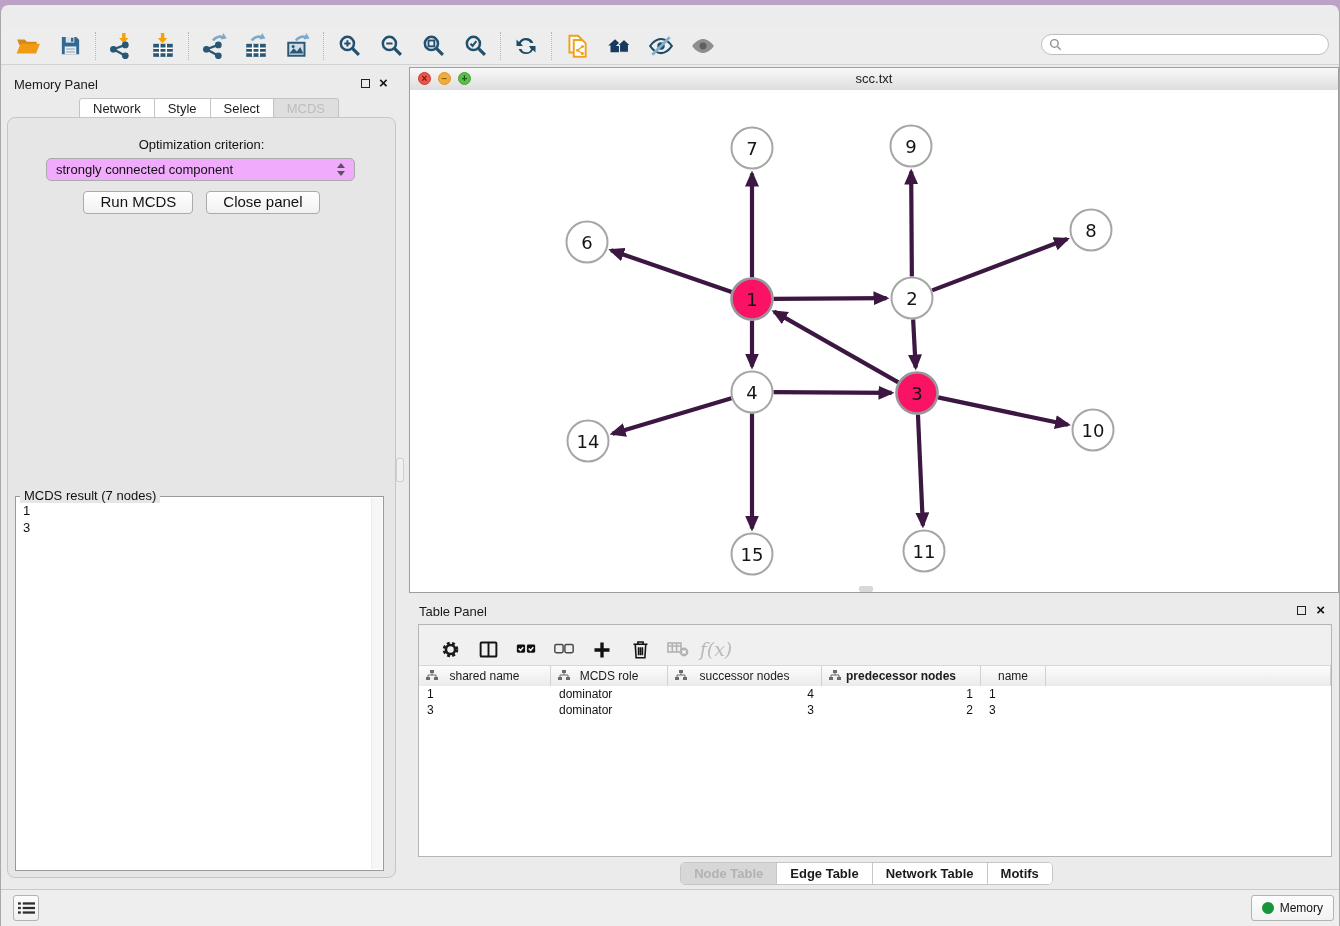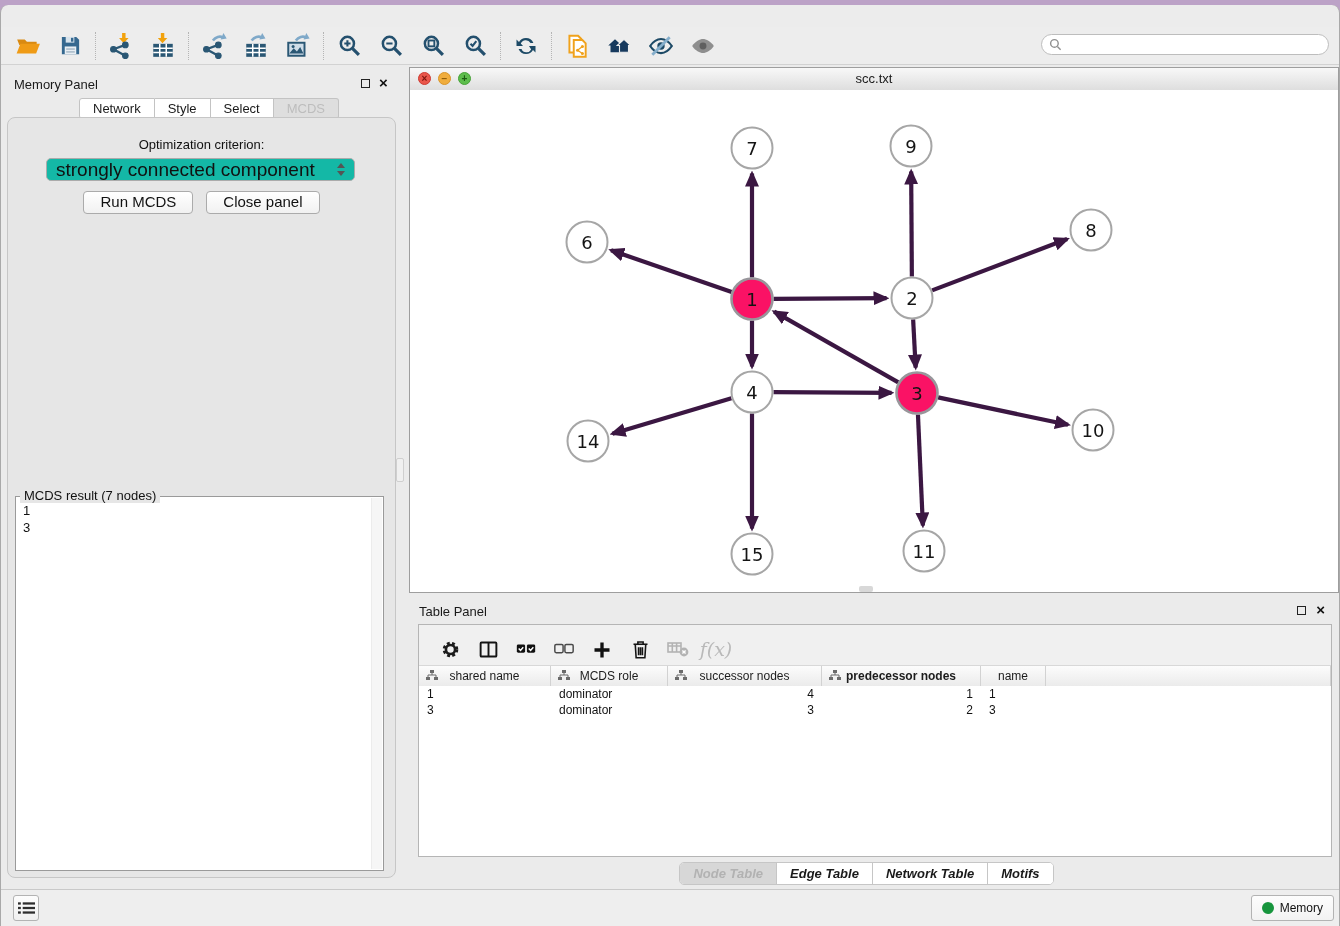--- a/index.html
+++ b/index.html
@@ -32,22 +32,22 @@
   .close-x{position:absolute;font-size:15px;font-weight:bold;color:#111;line-height:12px;}
   .cp-tabs{position:absolute;left:78px;top:33px;display:flex;}
   .cp-tab{height:19px;line-height:19px;padding:0 13px;font-size:13px;background:#fff;border:1px solid #c3c3c3;
           border-left-width:0;color:#1a1a1a;}
   .cp-tab:first-child{border-left-width:1px;border-radius:3px 0 0 3px;}
   .cp-tab:last-child{border-radius:0 3px 3px 0;}
   .cp-tab.sel{background:#dedede;color:#bdbdbd;}
   .cp-content{position:absolute;left:6px;right:8px;top:52px;bottom:12px;background:#e6e6e6;
               border:1px solid #c6c6c6;border-radius:8px;}
   .opt-label{position:absolute;top:19px;left:0;right:0;text-align:center;font-size:13px;color:#111;}
-  .opt-select{position:absolute;top:40px;left:38px;right:40px;height:21px;background:#14b8a6;border:1px solid #ababab;
-              border-radius:5px;font-size:19px;line-height:21px;padding-left:9px;color:#111;}
+  .opt-select{position:absolute;top:40px;left:38px;right:40px;height:21px;background:#f0abfc;border:1px solid #ababab;
+              border-radius:5px;font-size:13px;line-height:21px;padding-left:9px;color:#111;}
   .stepper{position:absolute;right:8px;top:3px;width:9px;height:15px;}
   .stepper .up{position:absolute;top:1px;left:0;width:0;height:0;border-left:4.5px solid transparent;
                border-right:4.5px solid transparent;border-bottom:5px solid #555;}
   .stepper .down{position:absolute;bottom:1px;left:0;width:0;height:0;border-left:4.5px solid transparent;
                border-right:4.5px solid transparent;border-top:5px solid #555;}
   .btn-row{position:absolute;top:73px;left:0;right:0;display:flex;justify-content:center;gap:13px;}
   .cbtn{height:21px;line-height:20px;padding:0 16px;background:linear-gradient(#ffffff,#f1f1f1);
         border:1px solid #ababab;border-radius:4px;font-size:15px;color:#111;}
   .groupbox{position:absolute;left:7px;right:11px;top:378px;bottom:6px;border:1px solid #9a9a9a;background:#fff;}
   .groupbox .legend{position:absolute;top:-9px;left:4px;background:#e6e6e6;padding:0 4px;font-size:13px;color:#111;}
@@ -80,21 +80,21 @@
   .tp-header{position:absolute;top:41px;left:0;right:0;height:20px;display:flex;}
   .th{position:relative;height:20px;background:linear-gradient(#fcfcfc,#ebebeb);border-right:1px solid #d2d2d2;
       box-sizing:border-box;font-size:12px;color:#1c1c1c;}
   .th .lbl{position:absolute;left:0;right:0;top:0;height:20px;line-height:20px;text-align:center;}
   .th .oicon{position:absolute;left:7px;top:4px;}
   .tp-rows{position:absolute;top:61px;left:0;right:0;bottom:0;background:#fff;}
   .tr{display:flex;height:16px;line-height:16px;font-size:12px;color:#111;}
   .td{box-sizing:border-box;overflow:hidden;white-space:nowrap;}
   .td.left{text-align:left;padding-left:8px;}
   .td.right{text-align:right;padding-right:8px;}
-  .tp-tabs{position:absolute;bottom:5px;left:0;right:15px;display:flex;justify-content:center;font-style:italic;}
+  .tp-tabs{position:absolute;bottom:5px;left:0;right:15px;display:flex;justify-content:center;}
   .seg{display:flex;border:1px solid #c6c6c6;border-radius:5px;overflow:hidden;background:#fff;}
   .seg .seg-tab{height:21px;line-height:21px;padding:0 13px;font-size:13px;font-weight:bold;color:#1a1a1a;
                 background:#fff;border-left:1px solid #c6c6c6;}
   .seg .seg-tab:first-child{border-left:none;}
   .seg .seg-tab.sel{background:#d7d7d7;color:#b2b2b2;}
   
   .statusbar{position:absolute;bottom:0;left:0;right:0;height:36px;background:#eeeeee;border-top:1px solid #c9c9c9;}
   .listbtn{position:absolute;left:12px;top:5px;width:26px;height:26px;border:1px solid #b3b3b3;border-radius:3px;
            background:linear-gradient(#fdfdfd,#f0f0f0);display:flex;align-items:center;justify-content:center;box-sizing:border-box;}
   .membtn{position:absolute;right:5px;top:5px;height:25px;border:1px solid #b3b3b3;border-radius:3px;

